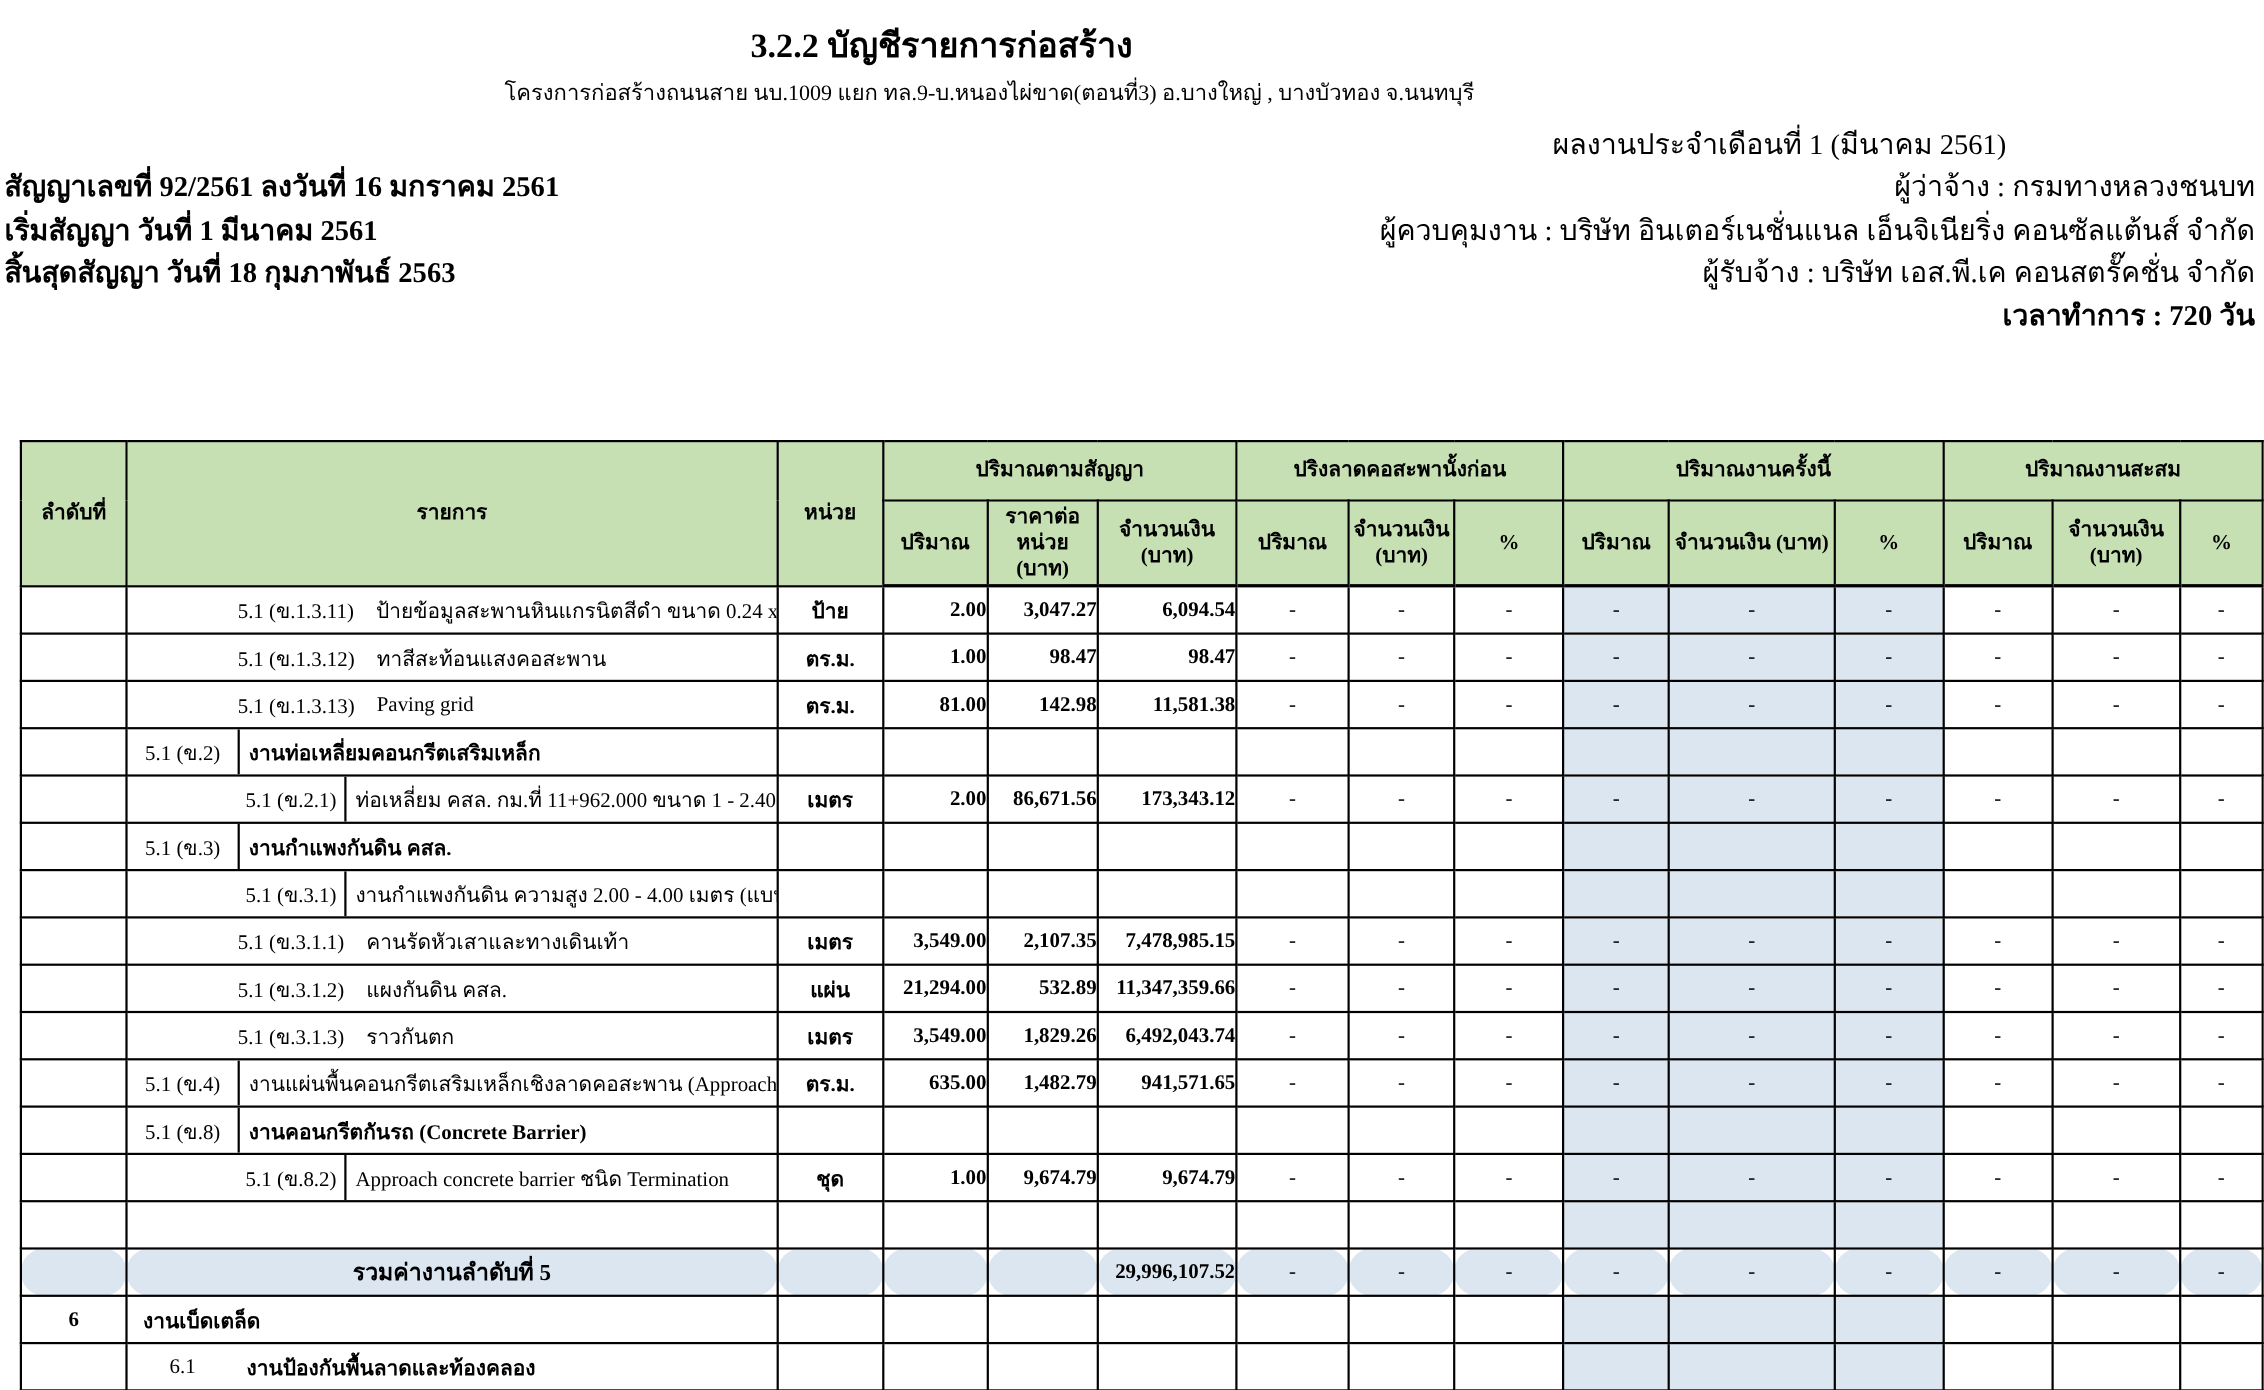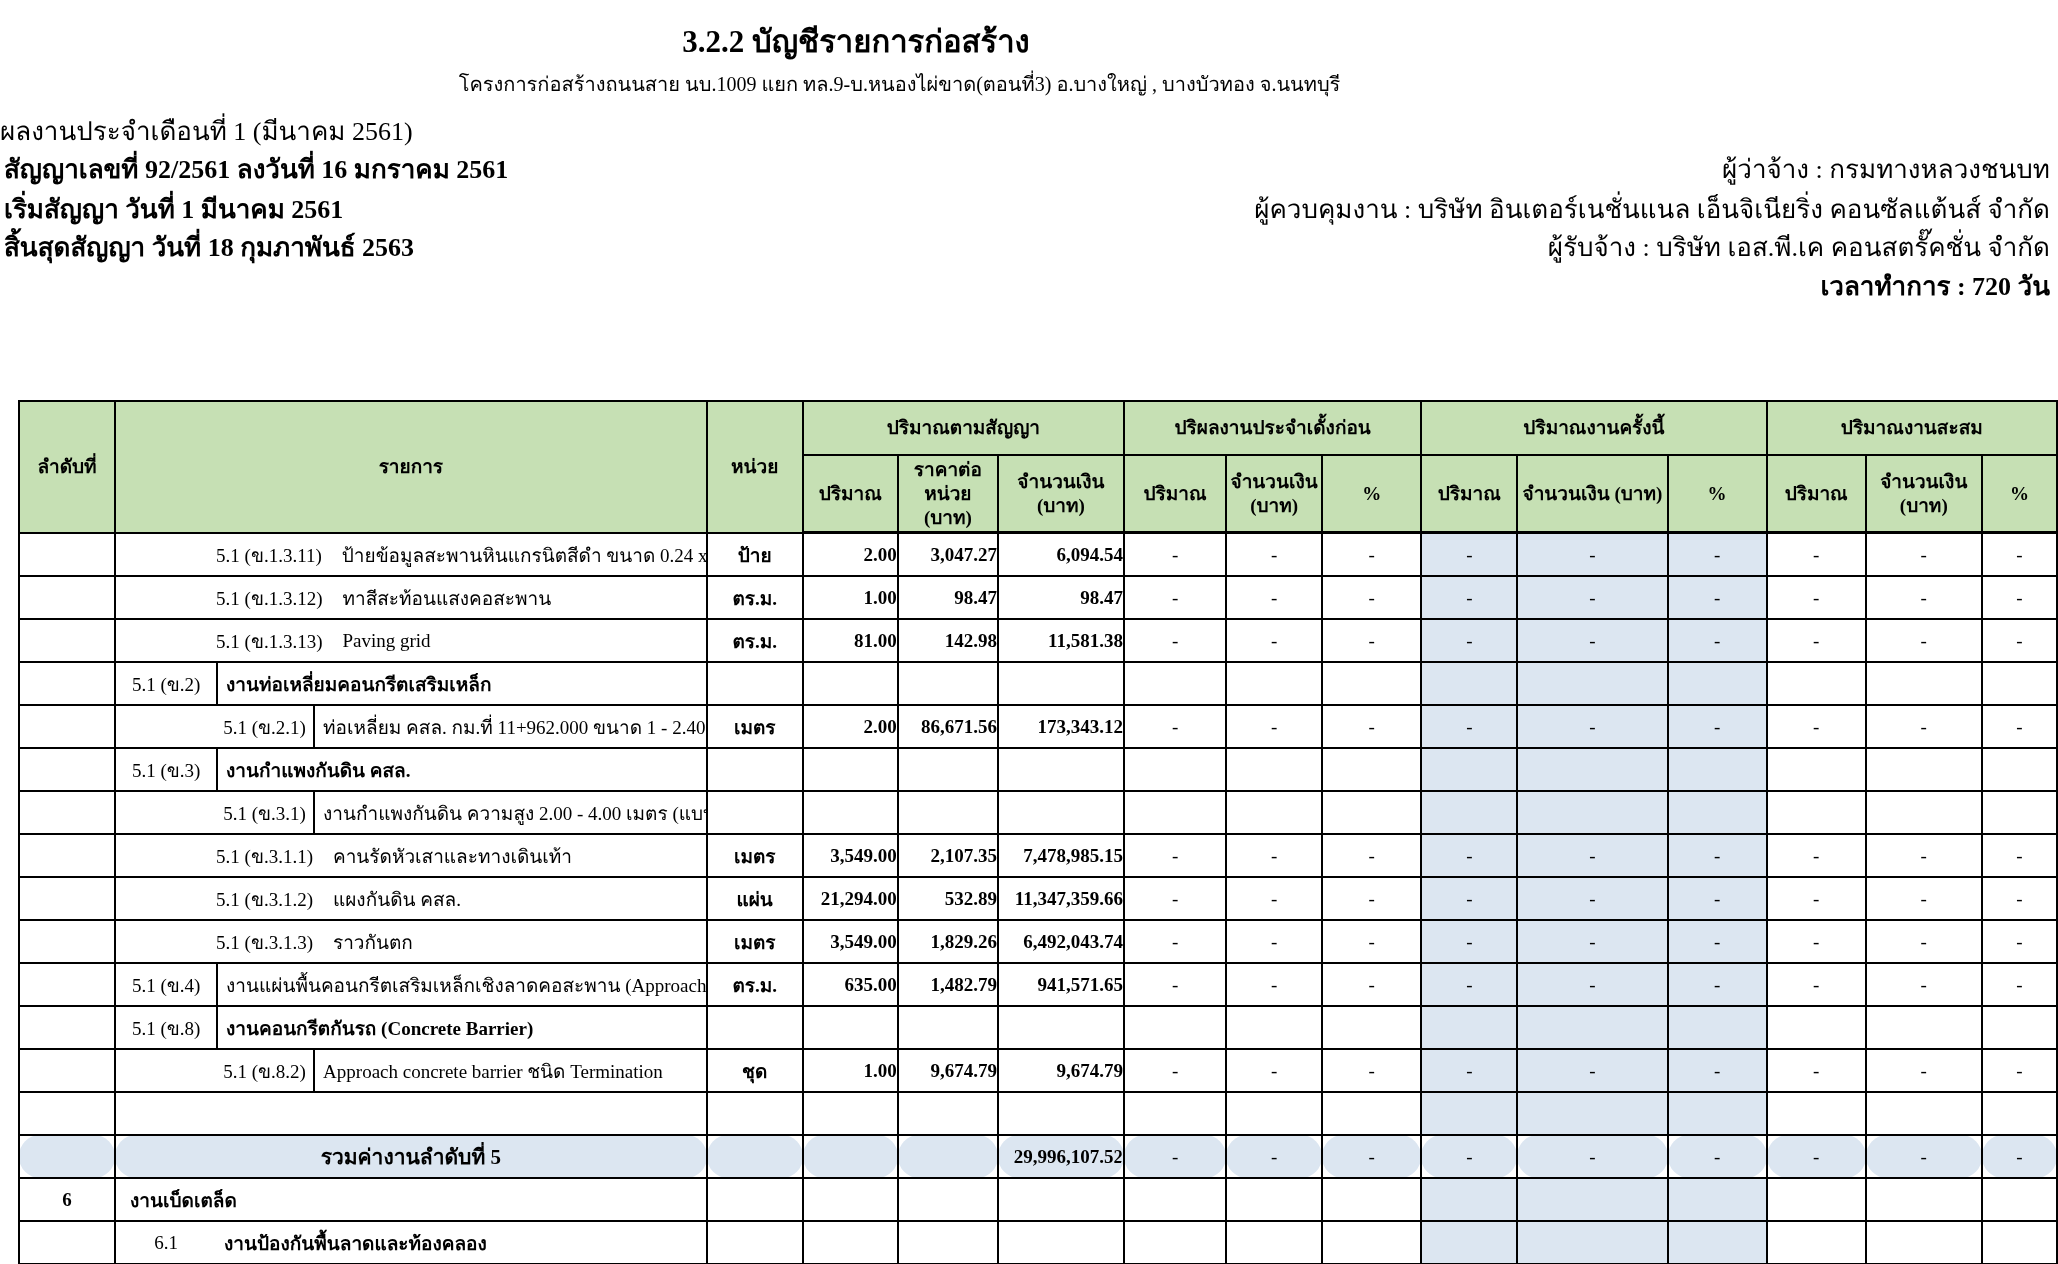--- a/index.html
+++ b/index.html
@@ -3,21 +3,21 @@
 <meta charset="utf-8">
 <style>
   html,body{margin:0;padding:0;}
   body{
     width:2058px;height:1264px;position:relative;background:#ffffff;
     font-family:"Liberation Serif","DejaVu Serif",serif;color:#000;overflow:hidden;
   }
   .abs{position:absolute;white-space:nowrap;}
   .doc-title{top:16px;left:0;width:1712px;text-align:center;font-size:31px;font-weight:bold;}
   .doc-sub{top:68px;left:0;width:1799px;text-align:center;font-size:20px;}
-  .doc-period{top:110px;left:0;width:1792px;text-align:left;font-size:26px;}
+  .doc-period{top:110px;left:0;width:1792px;text-align:right;font-size:26px;padding-left:32px;}
   .info-l1{top:148px;left:4px;font-size:26px;font-weight:bold;}
   .info-l2{top:188px;left:4px;font-size:26px;font-weight:bold;}
   .info-l3{top:226px;left:4px;font-size:26px;font-weight:bold;}
   .info-r1{top:148px;right:8px;font-size:26px;}
   .info-r2{top:188px;right:8px;font-size:26px;}
   .info-r3{top:226px;right:8px;font-size:26px;}
   .info-r4{top:265px;right:8px;font-size:26px;font-weight:bold;}
 
   table.main{
     position:absolute;left:18px;top:400px;width:2040px;
@@ -80,21 +80,21 @@
     <col style="width:99px">
       <col style="width:116px">
       <col style="width:75px">
   </colgroup>
   <thead>
     <tr class="grp">
       <th rowspan="2">ลำดับที่</th>
       <th rowspan="2">รายการ</th>
       <th rowspan="2">หน่วย</th>
       <th colspan="3">ปริมาณตามสัญญา</th>
-      <th colspan="3">ปริผลงานประจำเดั้งก่อน</th>
+      <th colspan="3">ปริงลาดคอสะพานั้งก่อน</th>
       <th colspan="3">ปริมาณงานครั้งนี้</th>
       <th colspan="3">ปริมาณงานสะสม</th>
     </tr>
     <tr class="sub">
       <th>ปริมาณ</th>
       <th>ราคาต่อ หน่วย (บาท)</th>
       <th>จำนวนเงิน (บาท)</th>
       <th>ปริมาณ</th>
       <th>จำนวนเงิน (บาท)</th>
       <th>%</th>

